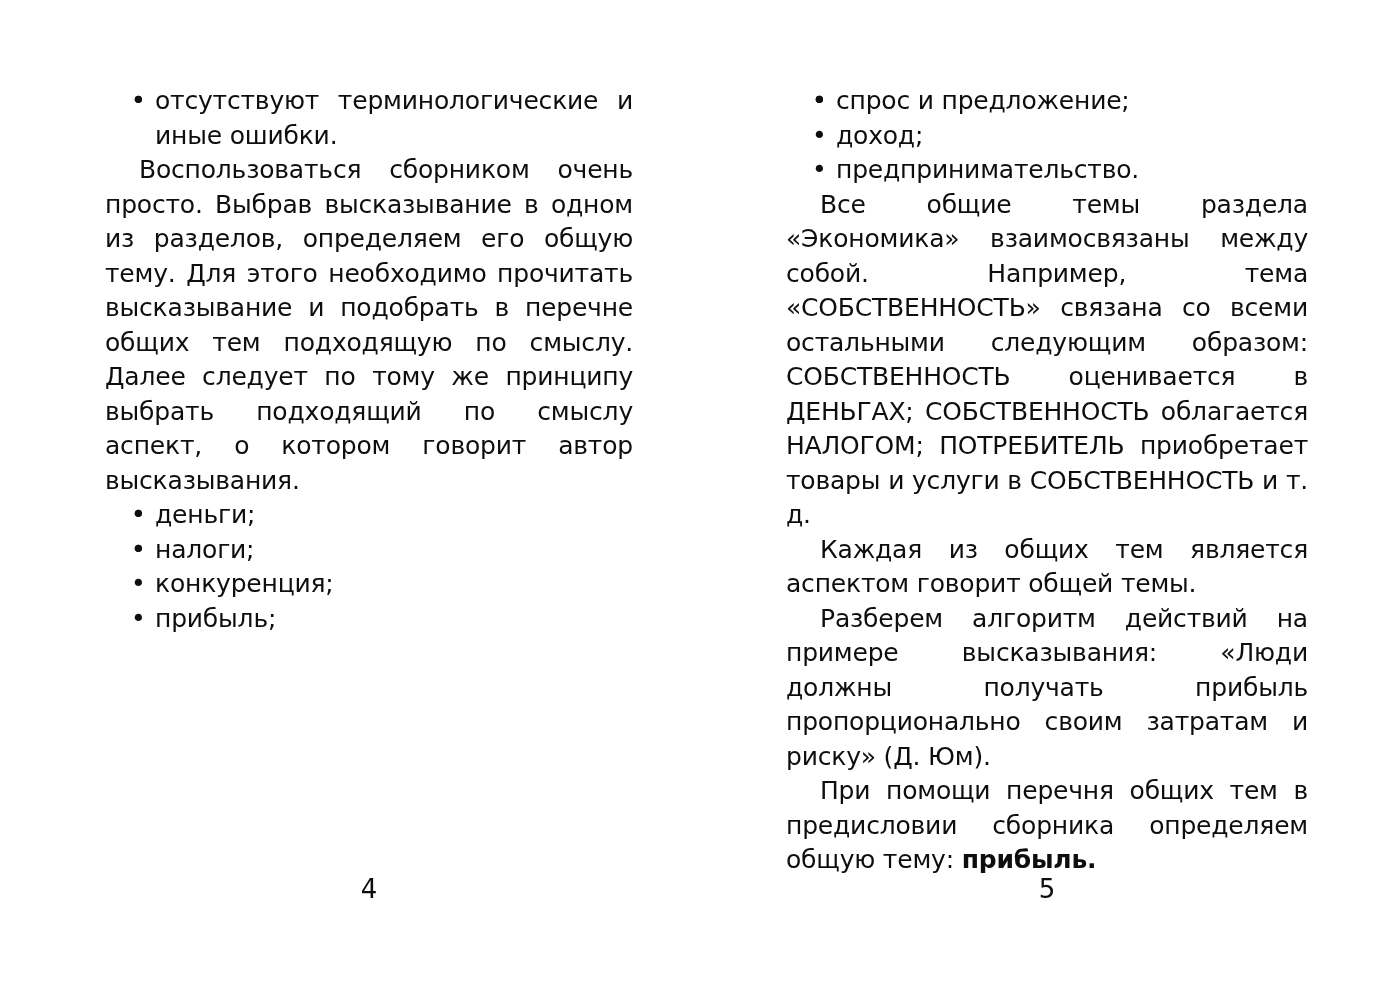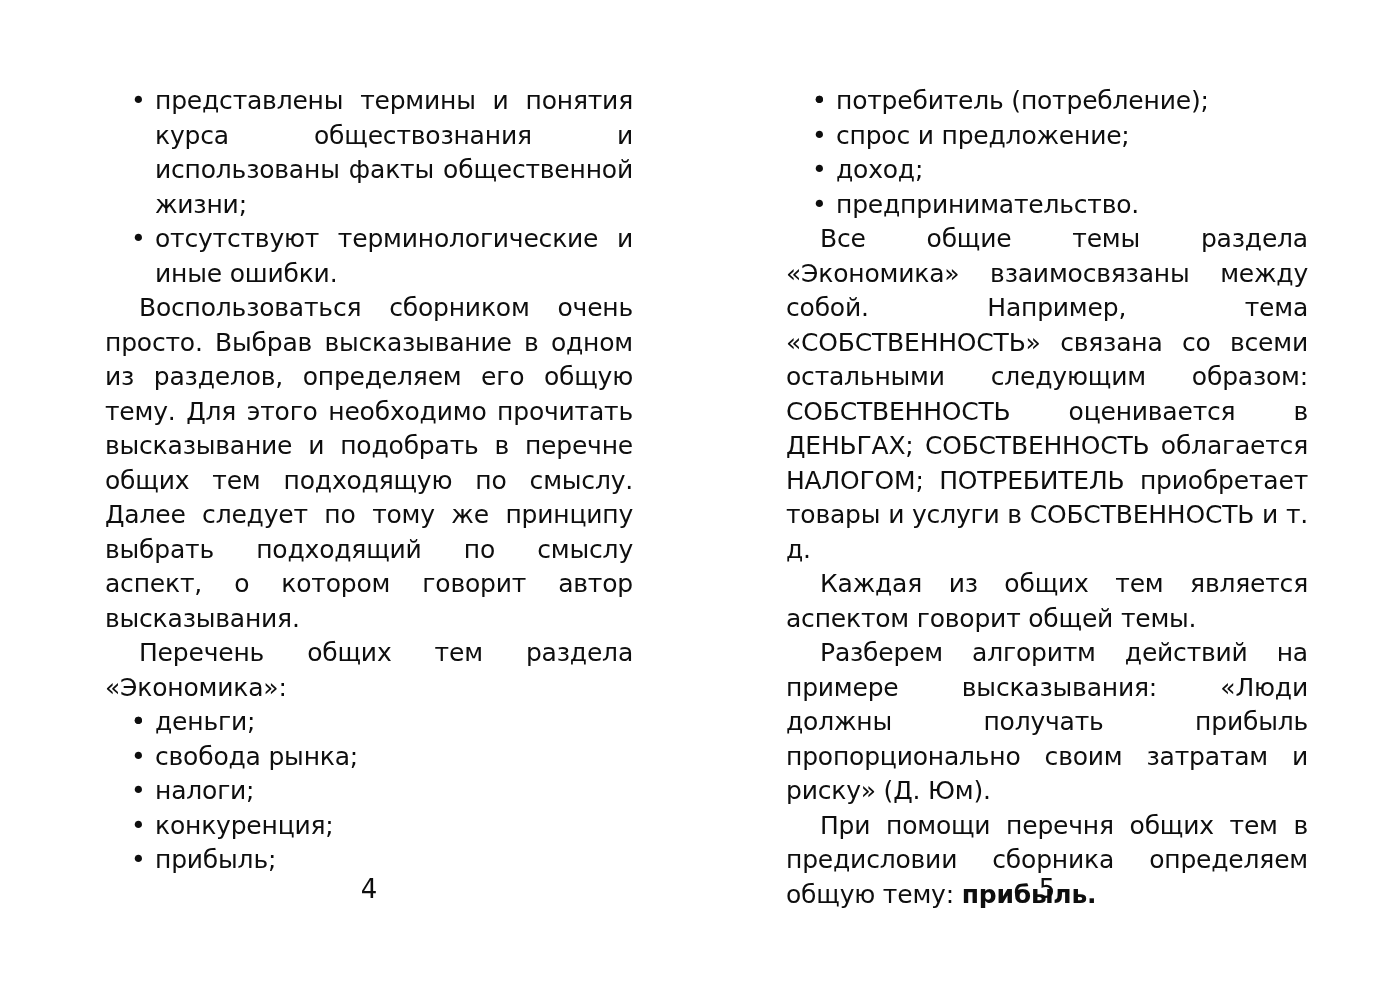--- a/index.html
+++ b/index.html
@@ -56,38 +56,37 @@
   .page-left .page-number  { left: 105px; width: 528px; }
   .page-right .page-number { left: 786px; width: 522px; }
 </style>
 </head>
 <body>
 
 <div class="spread">
 
   <section class="page page-left">
     <div class="page-body">
-        <div class="bullet"><span class="marker">•</span><span>представлены термины и понятия курса обществознания и использованы факты общественной жизни;</span></div>
+        <div class="bullet"><span class="marker">•</span></div>
         <div class="bullet"><span class="marker">•</span><span>отсутствуют терминологические и иные ошибки.</span></div>
         <div class="para"><span>Воспользоваться сборником очень просто. Выбрав высказывание в одном из разделов, определяем его общую тему. Для этого необходимо прочитать высказывание и подобрать в перечне общих тем подходящую по смыслу. Далее следует по тому же принципу выбрать подходящий по смыслу аспект, о котором говорит автор высказывания.</span></div>
-        <div class="para"><span>Перечень общих тем раздела «Экономика»:</span></div>
         <div class="bullet"><span class="marker">•</span></div>
         <div class="bullet"><span class="marker">•</span><span>деньги;</span></div>
-        <div class="bullet"><span class="marker">•</span><span>свобода рынка;</span></div>
+        <div class="bullet"><span class="marker">•</span></div>
         <div class="bullet"><span class="marker">•</span><span>налоги;</span></div>
         <div class="bullet"><span class="marker">•</span><span>конкуренция;</span></div>
         <div class="bullet"><span class="marker">•</span><span>прибыль;</span></div>
       </div>
     <div class="page-number">4</div>
   </section>
 
   <section class="page page-right">
     <div class="page-body">
         <div class="bullet"><span class="marker">•</span></div>
-        <div class="bullet"><span class="marker">•</span><span>потребитель (потребление);</span></div>
+        <div class="bullet"><span class="marker">•</span></div>
         <div class="bullet"><span class="marker">•</span><span>спрос и предложение;</span></div>
         <div class="bullet"><span class="marker">•</span><span>доход;</span></div>
         <div class="bullet"><span class="marker">•</span><span>предпринимательство.</span></div>
         <div class="para"><span>Все общие темы раздела «Экономика» взаимосвязаны между собой. Например, тема «СОБСТВЕННОСТЬ» связана со всеми остальными следующим образом: СОБСТВЕННОСТЬ оценивается в ДЕНЬГАХ; СОБСТВЕННОСТЬ облагается НАЛОГОМ; ПОТРЕБИТЕЛЬ приобретает товары и услуги в СОБСТВЕННОСТЬ и т. д.</span></div>
         <div class="para"><span>Каждая из общих тем является аспектом говорит общей темы.</span></div>
         <div class="para"><span>Разберем алгоритм действий на примере высказывания: </span><span class="it">«Люди должны получать прибыль пропорционально своим затратам и риску» (Д. Юм).</span></div>
         <div class="para"><span>При помощи перечня общих тем в предисловии сборника определяем общую тему: </span><span class="b">прибыль.</span></div>
       </div>
     <div class="page-number">5</div>
   </section>

